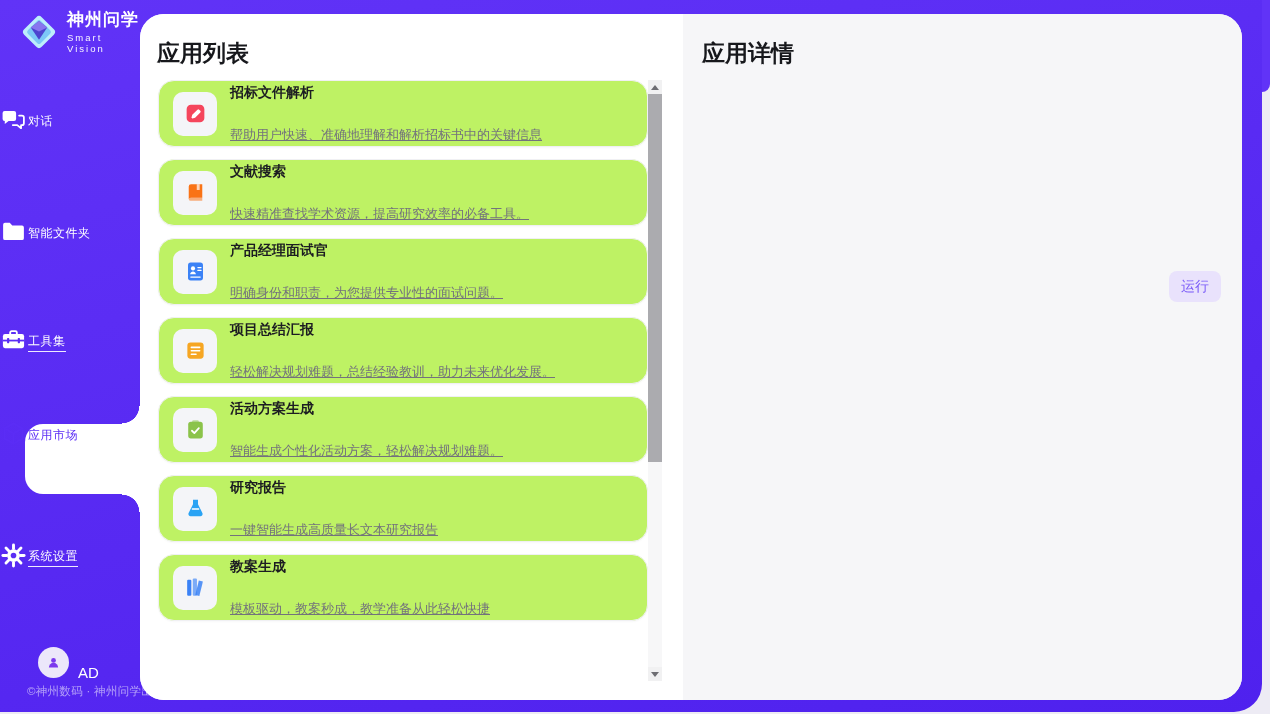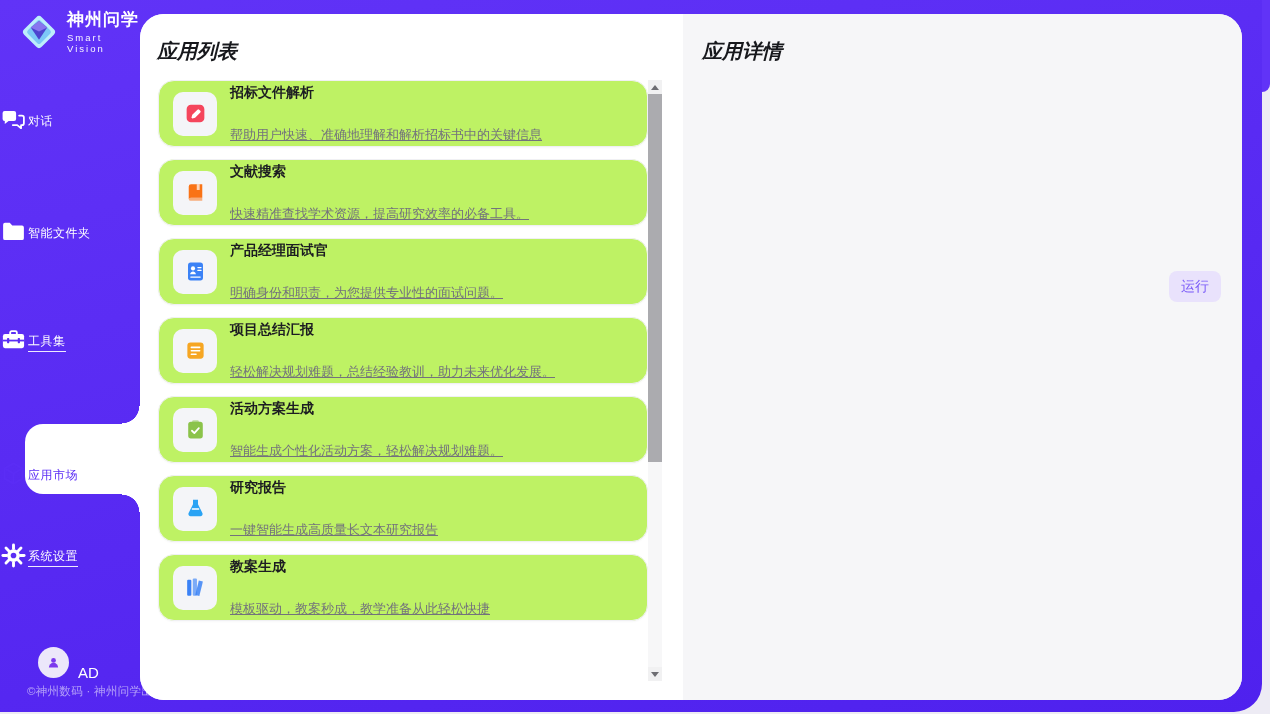--- a/index.html
+++ b/index.html
@@ -42,21 +42,21 @@
   .side-footer{position:absolute;left:27px;top:684px;font-size:11.5px;color:rgba(255,255,255,.55);
     letter-spacing:.3px;white-space:nowrap;}
 
   
   .content{position:absolute;left:140px;top:14px;width:1102px;height:686px;background:#fff;
     border-radius:24px;overflow:hidden;display:flex;z-index:1;}
   .col-list{position:relative;width:543px;background:#fff;flex:none;}
   .col-detail{position:relative;flex:1;background:var(--panel-bg,#f6f6f8);}
 
   
-  .section-title{position:absolute;left:17px;top:24px;font-size:20px;font-weight:700;color:#17181c;font-style:italic;}
+  .section-title{position:absolute;left:17px;top:24px;font-size:23px;font-weight:700;color:#17181c;}
   .cards{position:absolute;left:18px;top:66px;width:490px;}
   .card{box-sizing:border-box;height:67px;margin-bottom:12px;border:1px solid #f0f0f3;border-radius:16px;
     background:#bef264;display:flex;align-items:center;padding:0 14px;cursor:pointer;
     box-shadow:0 1px 2px rgba(25,20,60,.03);}
   .card.selected{background:var(--selected-bg,#f4ebfe);border-color:var(--selected-border,#a05df0);
     box-shadow:0 3px 10px rgba(140,70,230,.16);}
   .tile{width:44px;height:44px;border-radius:10px;background:#f4f5f8;display:flex;align-items:center;
     justify-content:center;flex:none;}
   .card.selected .tile{background:#f7f2fd;}
   .tile svg{width:25px;height:25px;}
@@ -138,21 +138,21 @@
         <div class="nav-item underline" style="top: 327px;">
           <span><svg viewBox="0 0 26 26">
               <path d="M9.8 6.8V5.4a1.4 1.4 0 0 1 1.4-1.4h3.6a1.4 1.4 0 0 1 1.4 1.4v1.4" fill="none" stroke="#fff" stroke-width="1.8"></path>
               <rect x="2.8" y="6.8" width="20.4" height="13.6" rx="2" fill="#fff"></rect>
               <rect x="2.8" y="12.2" width="20.4" height="1.7" fill="#5b2df5"></rect>
               <rect x="6.8" y="10.6" width="2.1" height="5" rx=".6" fill="#5b2df5"></rect>
               <rect x="17.1" y="10.6" width="2.1" height="5" rx=".6" fill="#5b2df5"></rect>
             </svg></span>
           <span class="nav-label">工具集</span>
         </div>
-        <div class="nav-item active" style="top: 460px;">
+        <div class="nav-item active" style="top: 420px;">
           <span><svg viewBox="0 0 26 26" fill="none" stroke="#5b2df5" stroke-width="1.8" stroke-linejoin="round">
               <path d="M13 3.2l8.6 4.9v9.8L13 22.8l-8.6-4.9V8.1z"></path>
               <path d="M4.4 8.1L13 13l8.6-4.9M13 13v9.8"></path>
             </svg></span>
           <span class="nav-label">应用市场</span>
         </div>
         <div class="nav-item underline" style="top: 542px;">
           <span><svg viewBox="0 0 26 26">
               <g fill="#fff">
                 <rect x="11.6" y="1.4" width="2.8" height="6.4" rx="1.4" transform="rotate(0 13 13)"></rect>

